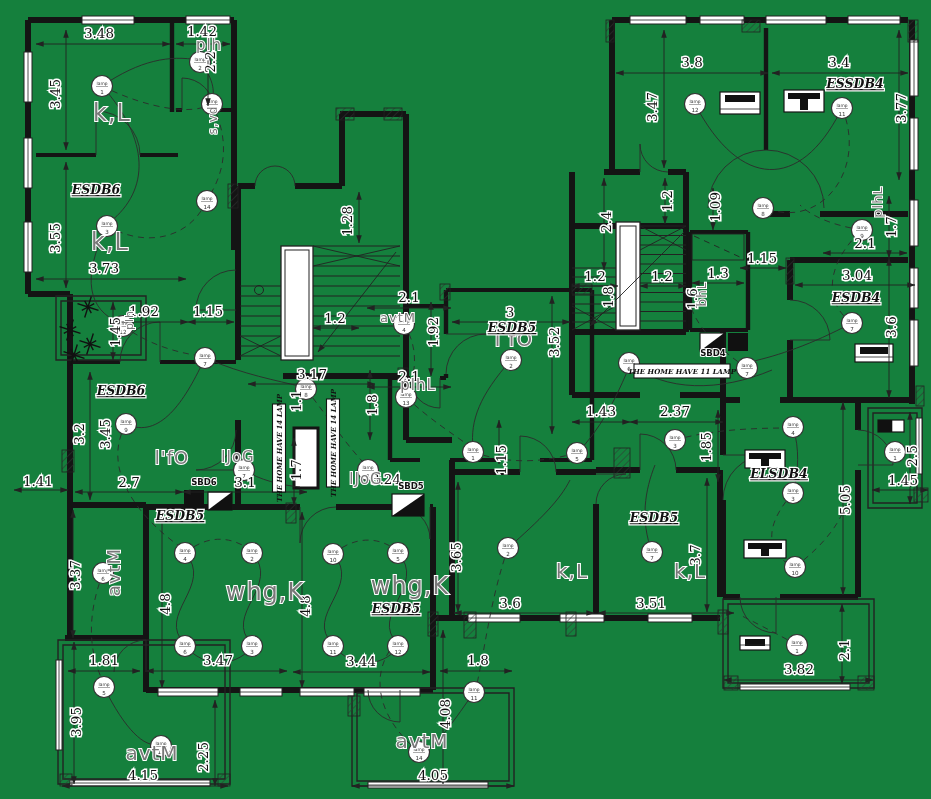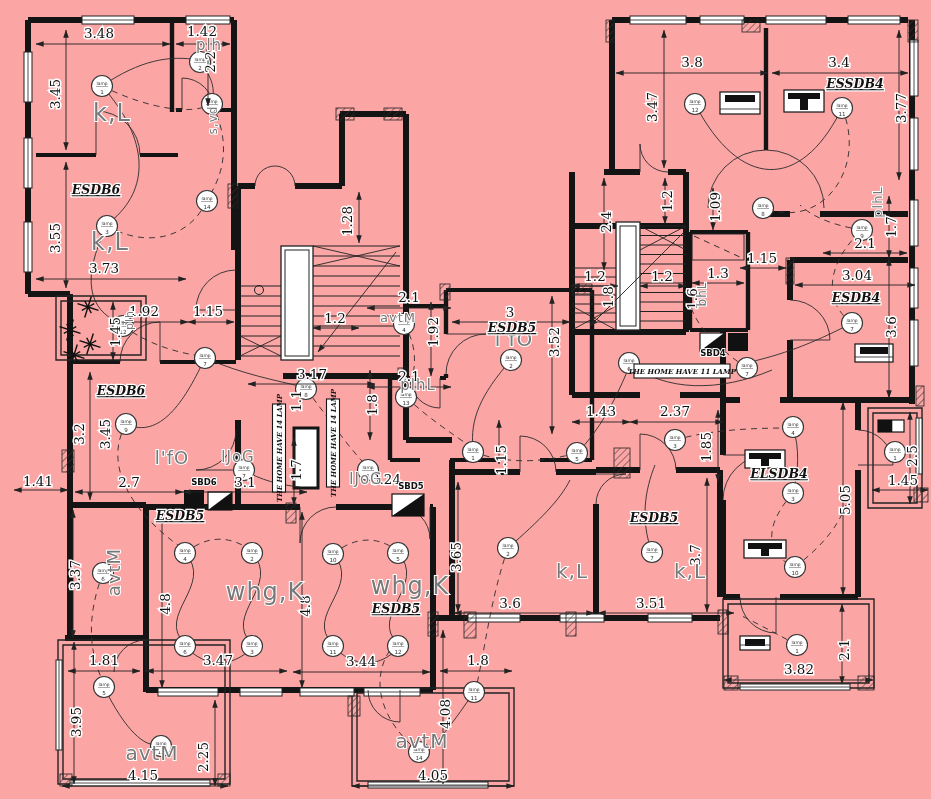--- a/index.html
+++ b/index.html
@@ -1,16 +1,16 @@
 <!DOCTYPE html>
 <html><head>
 <meta charset="utf-8">
 <style>
   html,body{margin:0;padding:0;background:#fff;}
-  #stage{width:931px;height:799px;position:relative;background:#fca5a5;overflow:hidden;}
+  #stage{width:931px;height:799px;position:relative;background:#15803d;overflow:hidden;}
   svg{display:block;}
   .wall-o{stroke:#141414;stroke-width:6;fill:none;}
   .wall-i{stroke:#ffffff;stroke-width:2.8;fill:none;}
   .int-o{stroke:#141414;stroke-width:4.2;fill:none;}
   .int-i{stroke:#ffffff;stroke-width:1.8;fill:none;}
   .balc{stroke:#222;stroke-width:1.4;fill:none;}
   .nook{stroke:#141414;stroke-width:3;fill:#fff;}
   .win-r{fill:#fff;stroke:#222;stroke-width:1;}
   .win-l{stroke:#222;stroke-width:.8;}
   .hatch{fill:url(#hp);stroke:#222;stroke-width:.8;}

